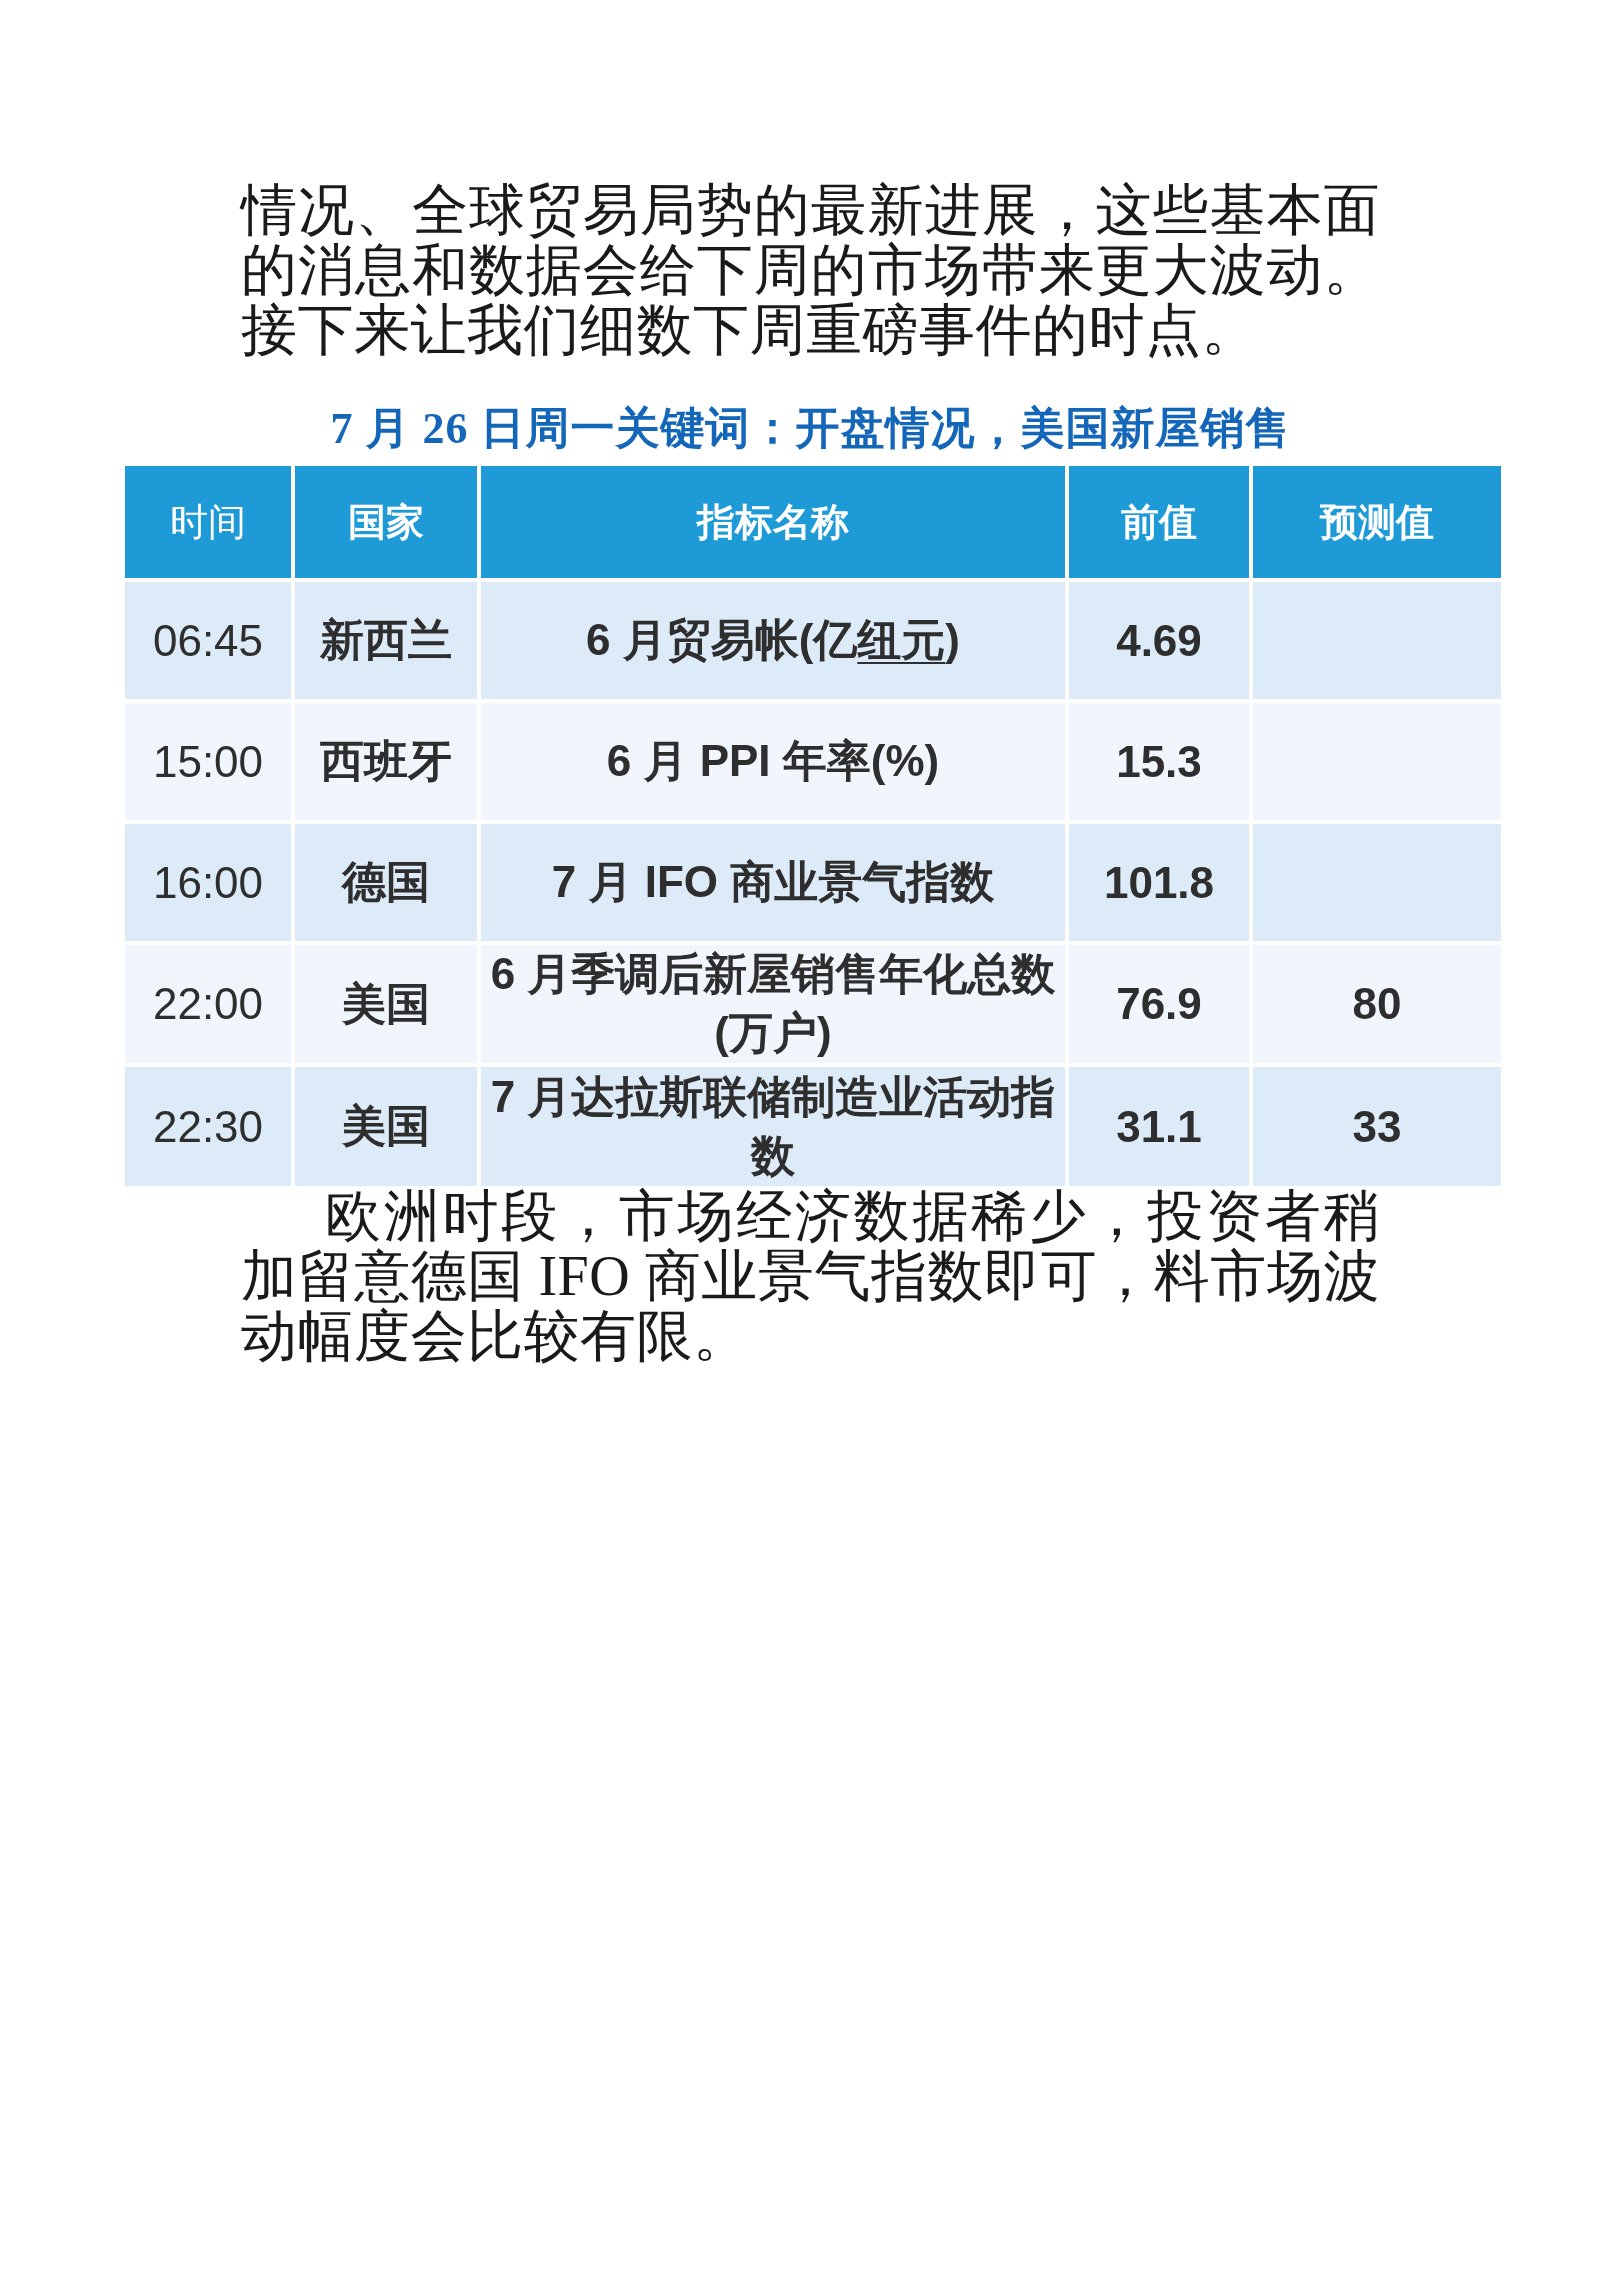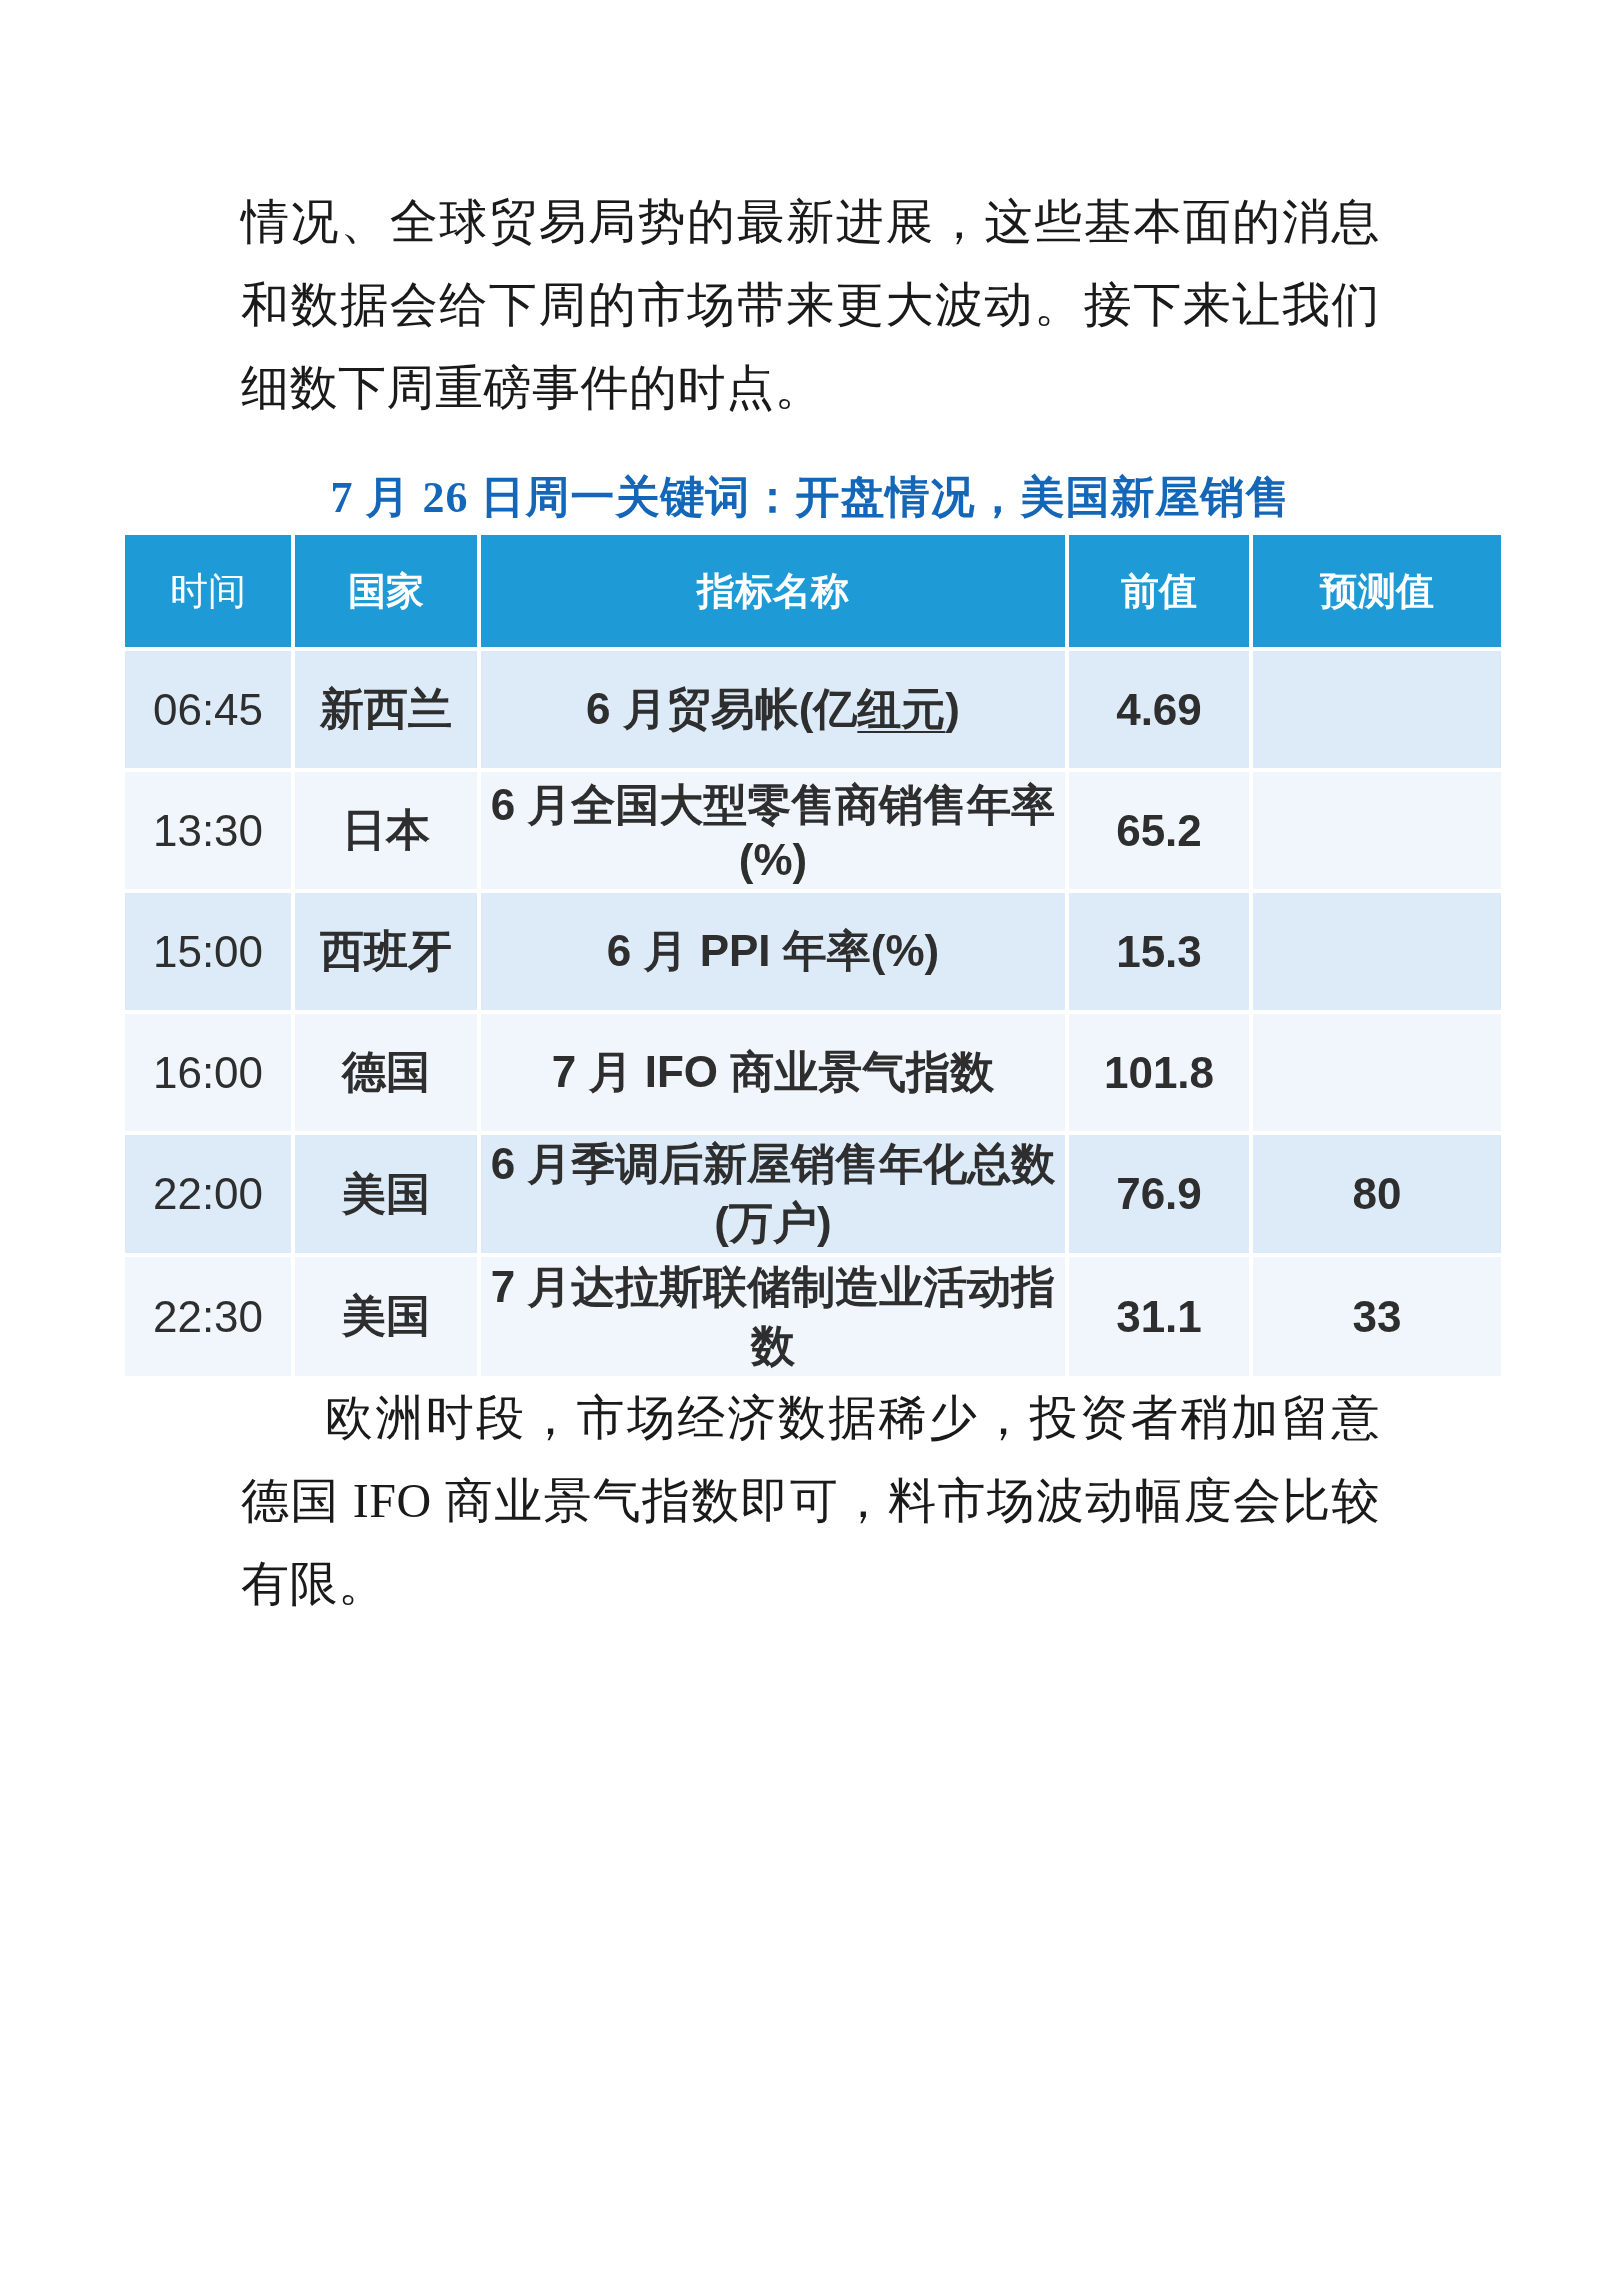--- a/index.html
+++ b/index.html
@@ -22,22 +22,22 @@
   }
   .page{
     position:relative;
     width:1621px;height:2293px;
     overflow:hidden;
     padding-top:180px;
   }
   .body-para{
     width:1139px;
     margin:0 241px;
-    font-size:48px;
-    line-height:83px;
+    font-size:56px;
+    line-height:60px;
     text-align:justify;
     letter-spacing:0.5px;
   }
   .body-para.indent{ text-indent:84px; }
   .para-asia{ margin-top:23.5px; }
   .section-heading{
     margin:33px 241px 0 241px;
     text-align:center;
     color:var(--heading_blue);
     font-size:44px;
@@ -109,27 +109,20 @@
     </thead>
     <tbody>
         <tr>
           <td>06:45</td>
           <td>新西兰</td>
           <td><span>6 月贸易帐(亿</span><span class="u">纽元</span><span>)</span></td>
           <td>4.69</td>
           <td></td>
         </tr>
         <tr>
-          <td>13:30</td>
-          <td>日本</td>
-          <td><span>6 月全国大型零售商销售年率(%)</span></td>
-          <td>65.2</td>
-          <td></td>
-        </tr>
-        <tr>
           <td>15:00</td>
           <td>西班牙</td>
           <td><span>6 月 PPI 年率(%)</span></td>
           <td>15.3</td>
           <td></td>
         </tr>
         <tr>
           <td>16:00</td>
           <td>德国</td>
           <td><span>7 月 IFO 商业景气指数</span></td>

